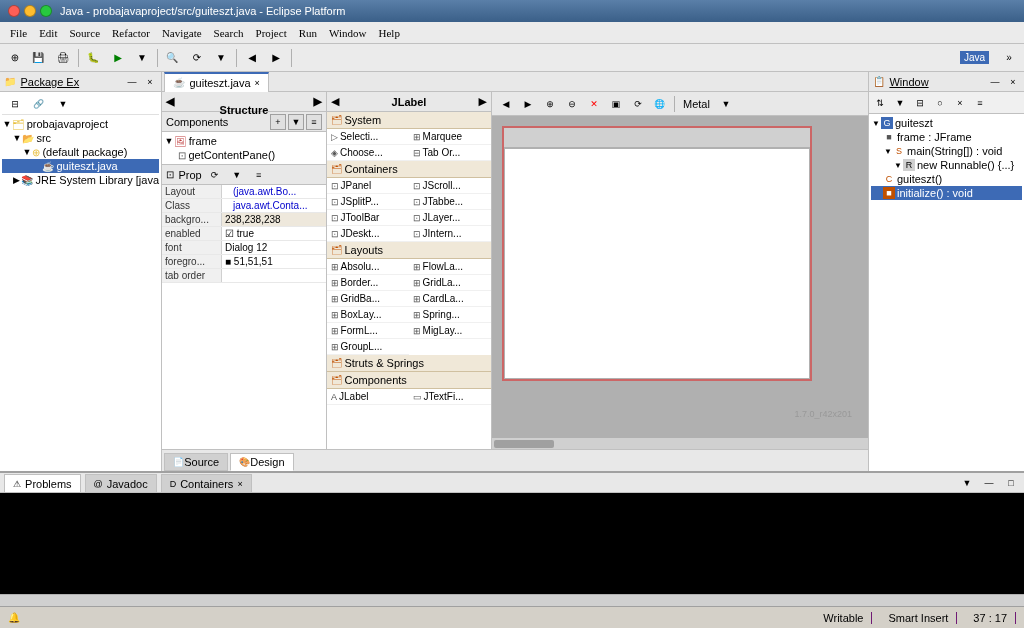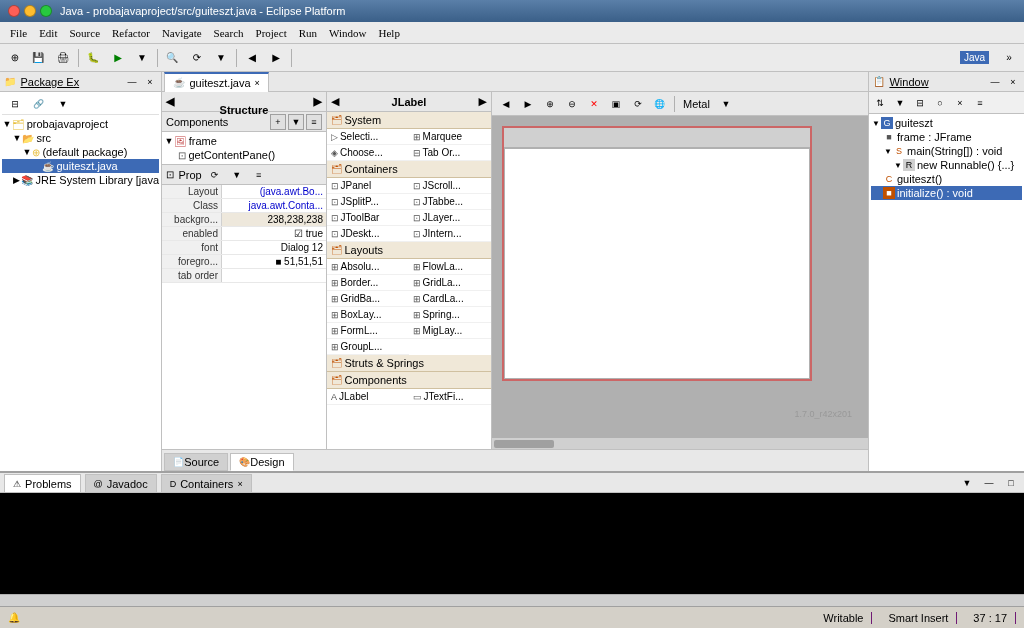--- a/index.html
+++ b/index.html
@@ -40,21 +40,21 @@
     .structure-header { height: 20px; background: #e8e8e8; border-bottom: 1px solid #c0c0c0; display: flex; align-items: center; padding: 0 4px; font-weight: bold; font-size: 11px; gap: 4px; }
     .components-header { height: 20px; background: #e8e8e8; display: flex; align-items: center; padding: 0 4px; font-size: 11px; border-bottom: 1px solid #c0c0c0; gap: 2px; }
     .components-label { flex: 1; }
     .comp-btn { width: 16px; height: 16px; border: 1px solid #a0a0a0; background: #e0e0e0; cursor: pointer; display: flex; align-items: center; justify-content: center; font-size: 9px; }
     .structure-tree { flex: 1; overflow: auto; padding: 2px; }
     .props-header { height: 20px; background: #e8e8e8; border-bottom: 1px solid #c0c0c0; display: flex; align-items: center; padding: 0 4px; font-size: 11px; gap: 4px; }
     .props-table { flex: 1; overflow: auto; }
     .props-row { display: flex; border-bottom: 1px solid #e8e8e8; }
     .props-key { width: 60px; padding: 1px 3px; background: #f0f0f0; border-right: 1px solid #d0d0d0; font-size: 10px; color: #333; white-space: nowrap; overflow: hidden; }
     .props-val { flex: 1; padding: 1px 3px; font-size: 10px; white-space: nowrap; overflow: hidden; }
-    .props-val.blue { color: #0000cc; }
+    .props-val.blue { color: #0000cc; margin-left: 8px; }
     .props-val.colored { background: #eee8dc; }
     
     
     .palette-panel { width: 165px; background: white; border-right: 1px solid #c0c0c0; display: flex; flex-direction: column; overflow: hidden; }
     .palette-header { height: 20px; background: #e8e8e8; border-bottom: 1px solid #c0c0c0; display: flex; align-items: center; padding: 0 4px; font-size: 11px; gap: 4px; }
     .palette-label { flex: 1; font-weight: bold; text-align: center; }
     .palette-content { flex: 1; overflow-y: auto; }
     .palette-section-header { display: flex; align-items: center; padding: 2px 4px; background: #f0e8d8; cursor: pointer; font-size: 11px; gap: 2px; border-bottom: 1px solid #d0c0a0; }
     .palette-section-icon { font-size: 9px; color: #c05000; }
     .palette-grid { display: grid; grid-template-columns: 1fr 1fr; }
@@ -234,21 +234,21 @@
           </div>
 
           <div style="flex:1; display:flex; flex-direction:column; overflow:hidden;">
             <div class="props-header">
               <span style="font-size:10px;">⊡</span>
               <span>Prop</span>
               <button class="outline-btn">⟳</button>
               <button class="outline-btn">▼</button>
               <button class="outline-btn">≡</button>
             </div>
-            <div class="props-table" style="flex:1; overflow-y:auto;text-align:right;">
+            <div class="props-table" style="flex:1; overflow-y:auto;">
               <div class="props-row">
                 <div class="props-key">Layout</div>
                 <div class="props-val blue">(java.awt.Bo...</div>
               </div>
               <div class="props-row">
                 <div class="props-key">Class</div>
                 <div class="props-val blue">java.awt.Conta...</div>
               </div>
               <div class="props-row">
                 <div class="props-key">backgro...</div>

